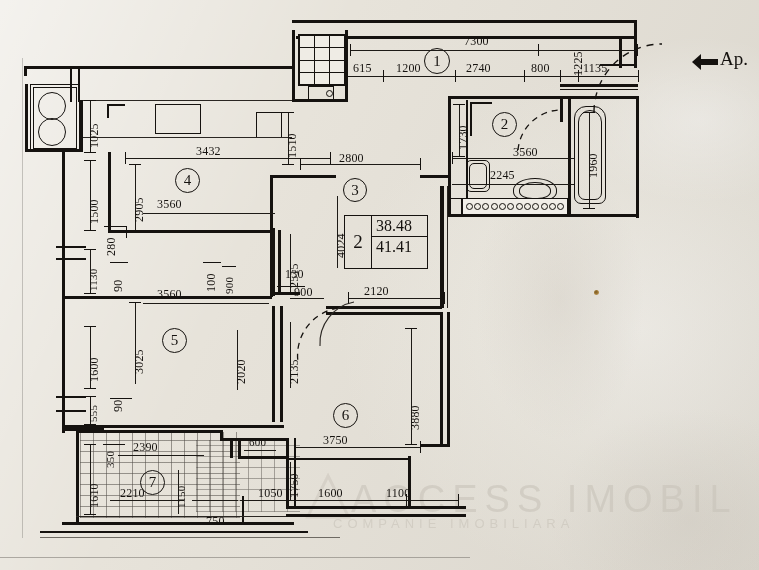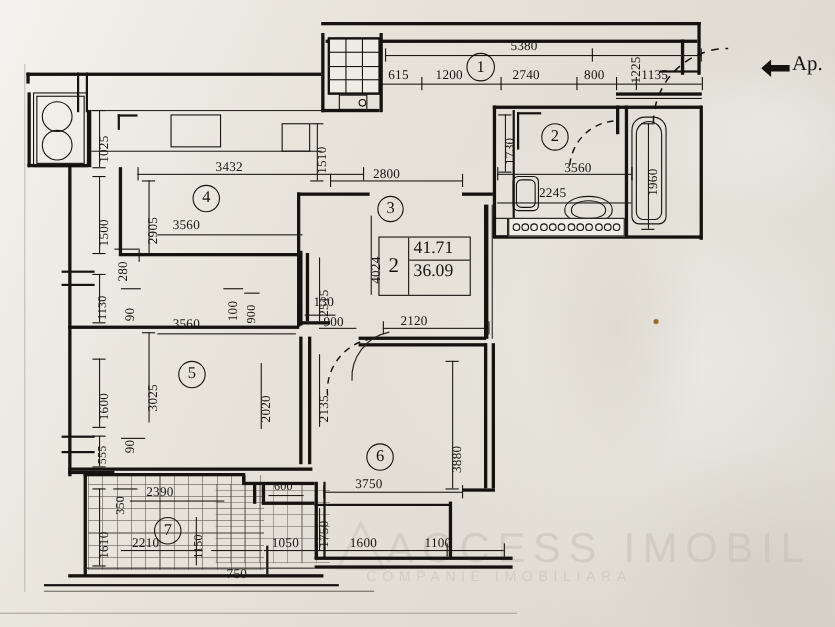--- a/index.html
+++ b/index.html
@@ -111,21 +111,21 @@
   <div style="position:absolute;left:692px;top:53px;">
     <svg width="26" height="18" viewBox="0 0 26 18">
           <path d="M0 9 L9 1 L9 6 L26 6 L26 12 L9 12 L9 17 Z" fill="#15120f"></path>
         </svg>
   </div>
 
   <div class="dim" style="left:350px;top:50px;width:288px;"></div>
   <div class="tick v" style="left:350px;top:44px;height:12px;width:1px;"></div>
   <div class="tick v" style="left:538px;top:44px;height:12px;width:1px;"></div>
   <div class="tick v" style="left:637px;top:44px;height:12px;width:1px;"></div>
-  <div class="dt" style="left:464px;top:35px;">5380</div>
+  <div class="dt" style="left:464px;top:35px;">7300</div>
 
   <div class="dim" style="left:341px;top:76px;width:297px;"></div>
   <div class="tick v" style="left:341px;top:70px;height:12px;"></div>
   <div class="tick v" style="left:383px;top:70px;height:12px;"></div>
   <div class="tick v" style="left:455px;top:70px;height:12px;"></div>
   <div class="tick v" style="left:524px;top:70px;height:12px;"></div>
   <div class="tick v" style="left:560px;top:70px;height:12px;"></div>
   <div class="tick v" style="left:578px;top:70px;height:12px;"></div>
   <div class="tick v" style="left:638px;top:70px;height:12px;"></div>
   <div class="dt" style="left:353px;top:62px;">615</div>
@@ -268,22 +268,22 @@
   <div class="dt rot" style="left:288px;top:384px;">2135</div>
 
   <div class="dim" style="left:348px;top:298px;width:96px;"></div>
   <div class="tick v" style="left:348px;top:292px;height:12px;"></div>
   <div class="tick v" style="left:444px;top:292px;height:12px;"></div>
   <div class="dt" style="left:364px;top:285px;">2120</div>
 
   <div class="apbox" style="left:344px;top:215px;width:82px;height:52px;">
     <div class="num">2</div>
     <div class="vals" style="flex:1;">
-      <div>41.71</div>
-      <div>36.09</div>
+      <div>38.48</div>
+      <div>41.41</div>
     </div>
   </div>
 
   <div class="ln w3v" style="left:272px;top:228px;height:68px;"></div>
   <div class="ln w3v" style="left:278px;top:230px;height:62px;"></div>
   <div class="ln w3" style="left:272px;top:292px;width:28px;"></div>
   <div class="ln w3v" style="left:272px;top:306px;height:116px;"></div>
   <div class="ln w3v" style="left:280px;top:306px;height:116px;"></div>
   <div class="ln w3" style="left:326px;top:306px;width:116px;"></div>
   <div class="ln w3" style="left:326px;top:312px;width:116px;"></div>
@@ -385,21 +385,21 @@
 
   <div class="dim" style="left:288px;top:500px;width:170px;"></div>
   <div class="tick v" style="left:288px;top:494px;height:12px;"></div>
   <div class="tick v" style="left:406px;top:494px;height:12px;"></div>
   <div class="tick v" style="left:458px;top:494px;height:12px;"></div>
   <div class="dt" style="left:318px;top:487px;">1600</div>
   <div class="dt" style="left:386px;top:487px;">1100</div>
 
   <div class="dimv" style="left:290px;top:462px;height:38px;"></div>
   <div class="dt rot" style="left:288px;top:498px;">1750</div>
-  <div class="dt" style="left:247px;top:487px;">1050</div>
+  <div class="dt" style="left:258px;top:487px;">1050</div>
   <div class="dim" style="left:240px;top:500px;width:48px;"></div>
   <div class="dt sm" style="left:249px;top:437px;">600</div>
   <div class="dim" style="left:244px;top:450px;width:32px;"></div>
 
   <div class="ln w3v" style="left:440px;top:312px;height:132px;"></div>
   <div class="ln w3v" style="left:447px;top:312px;height:132px;"></div>
   <div class="ln w3" style="left:420px;top:444px;width:30px;"></div>
   <div class="ln w3" style="left:286px;top:506px;width:180px;"></div>
   <div class="ln w3" style="left:286px;top:514px;width:180px;"></div>
   <div class="ln w3v" style="left:408px;top:456px;height:52px;"></div>

